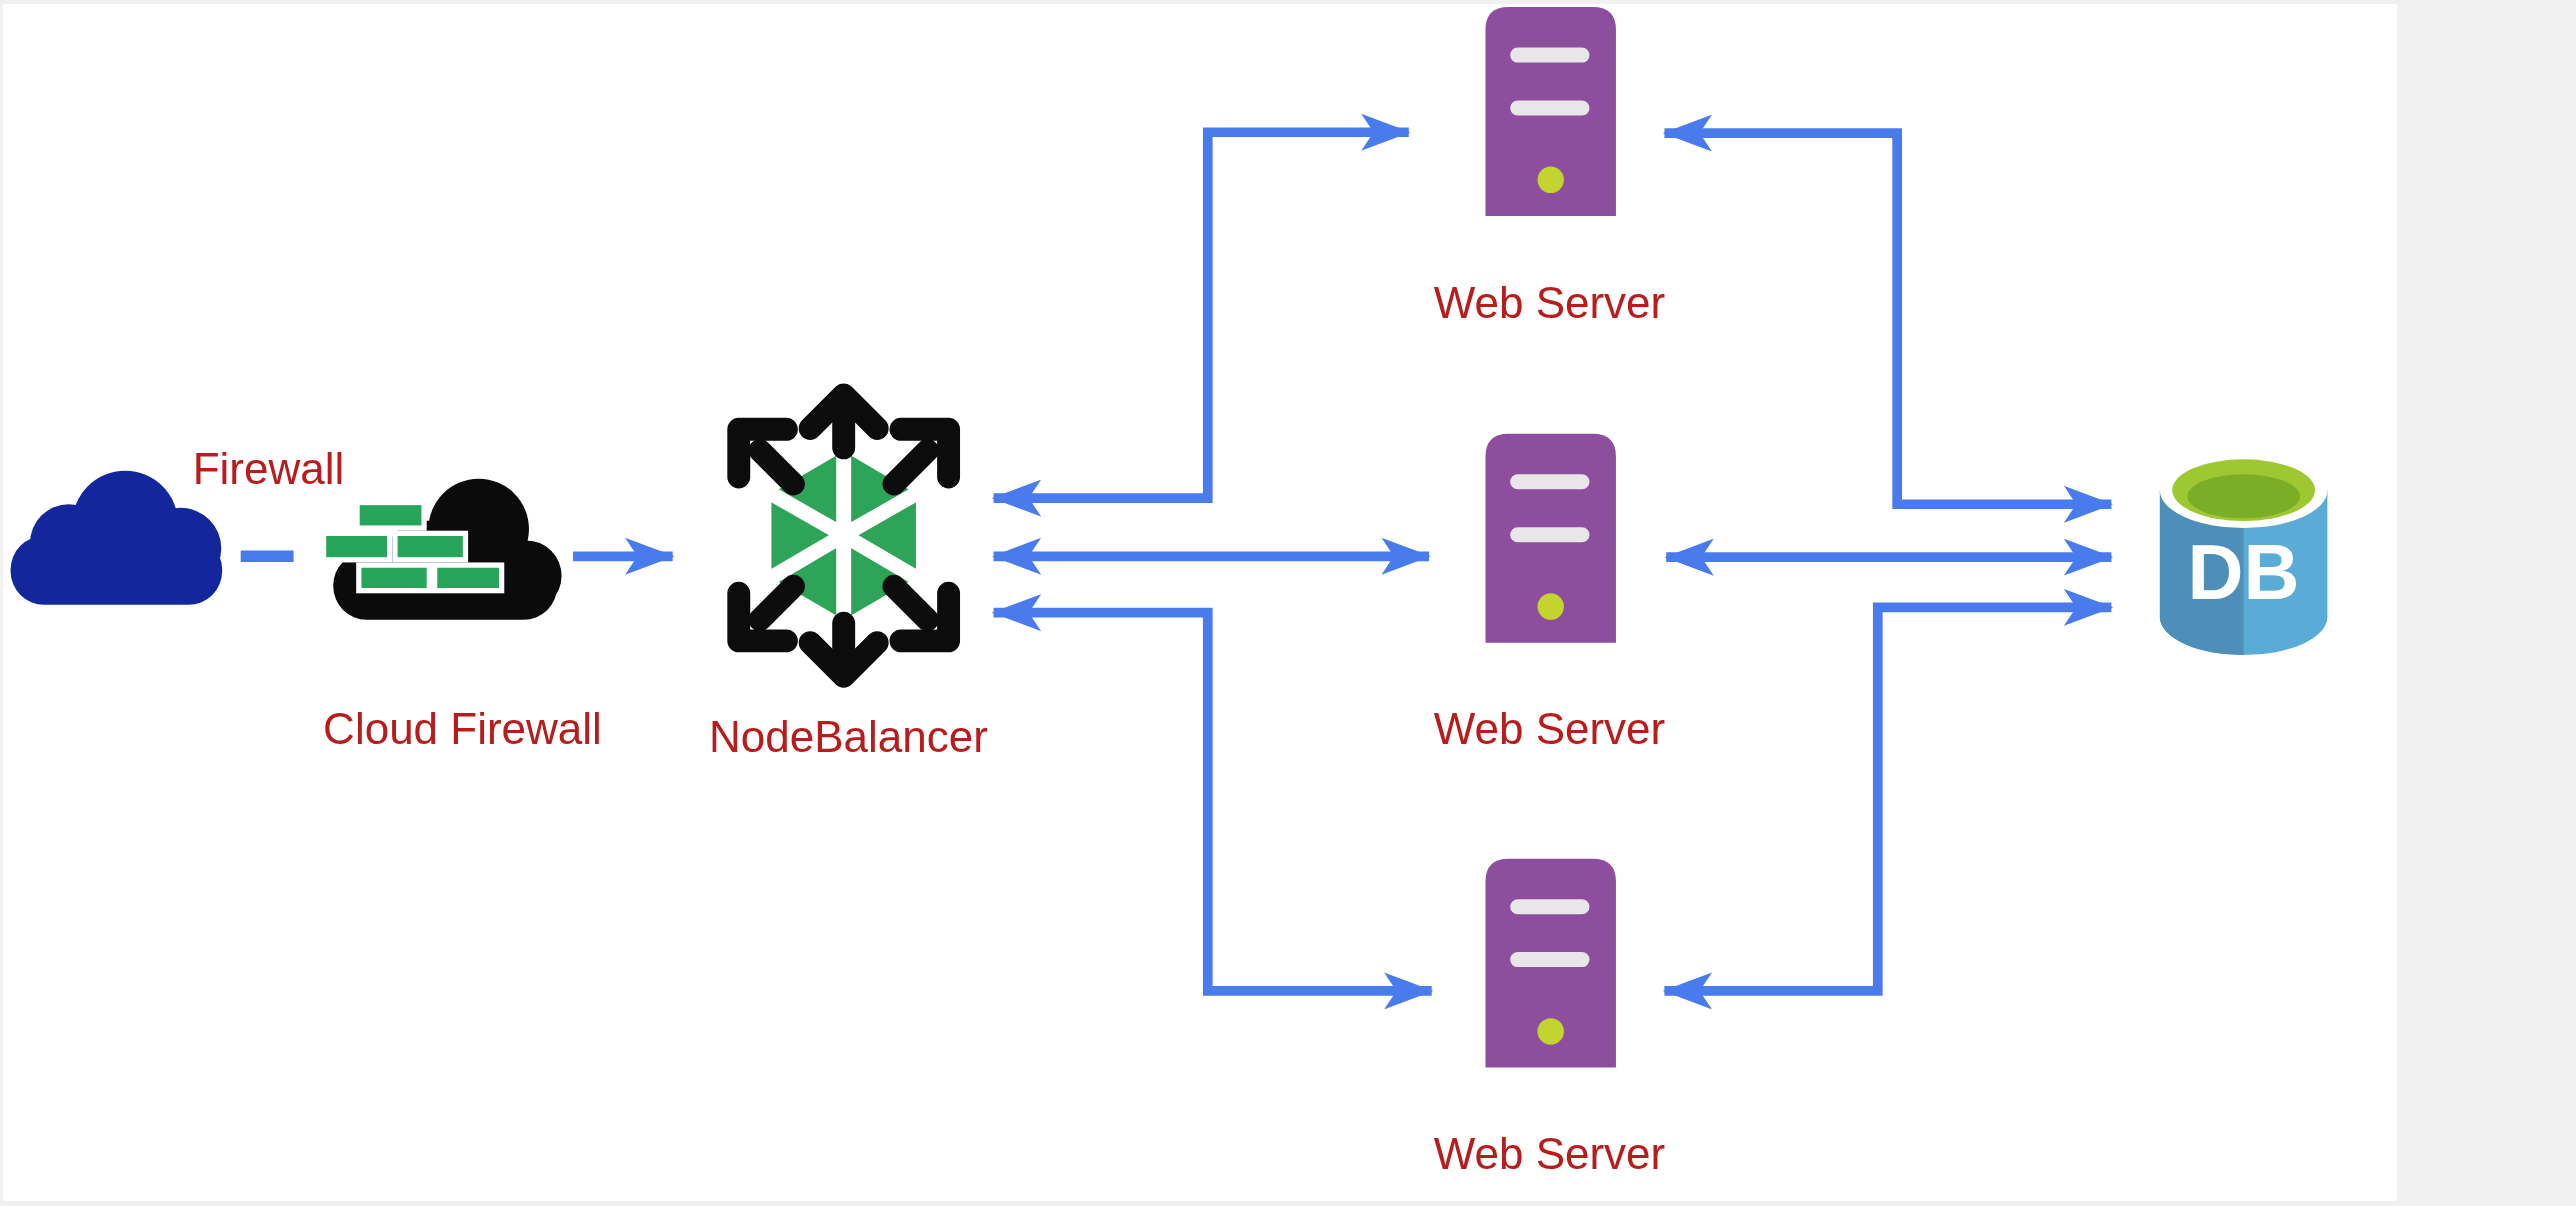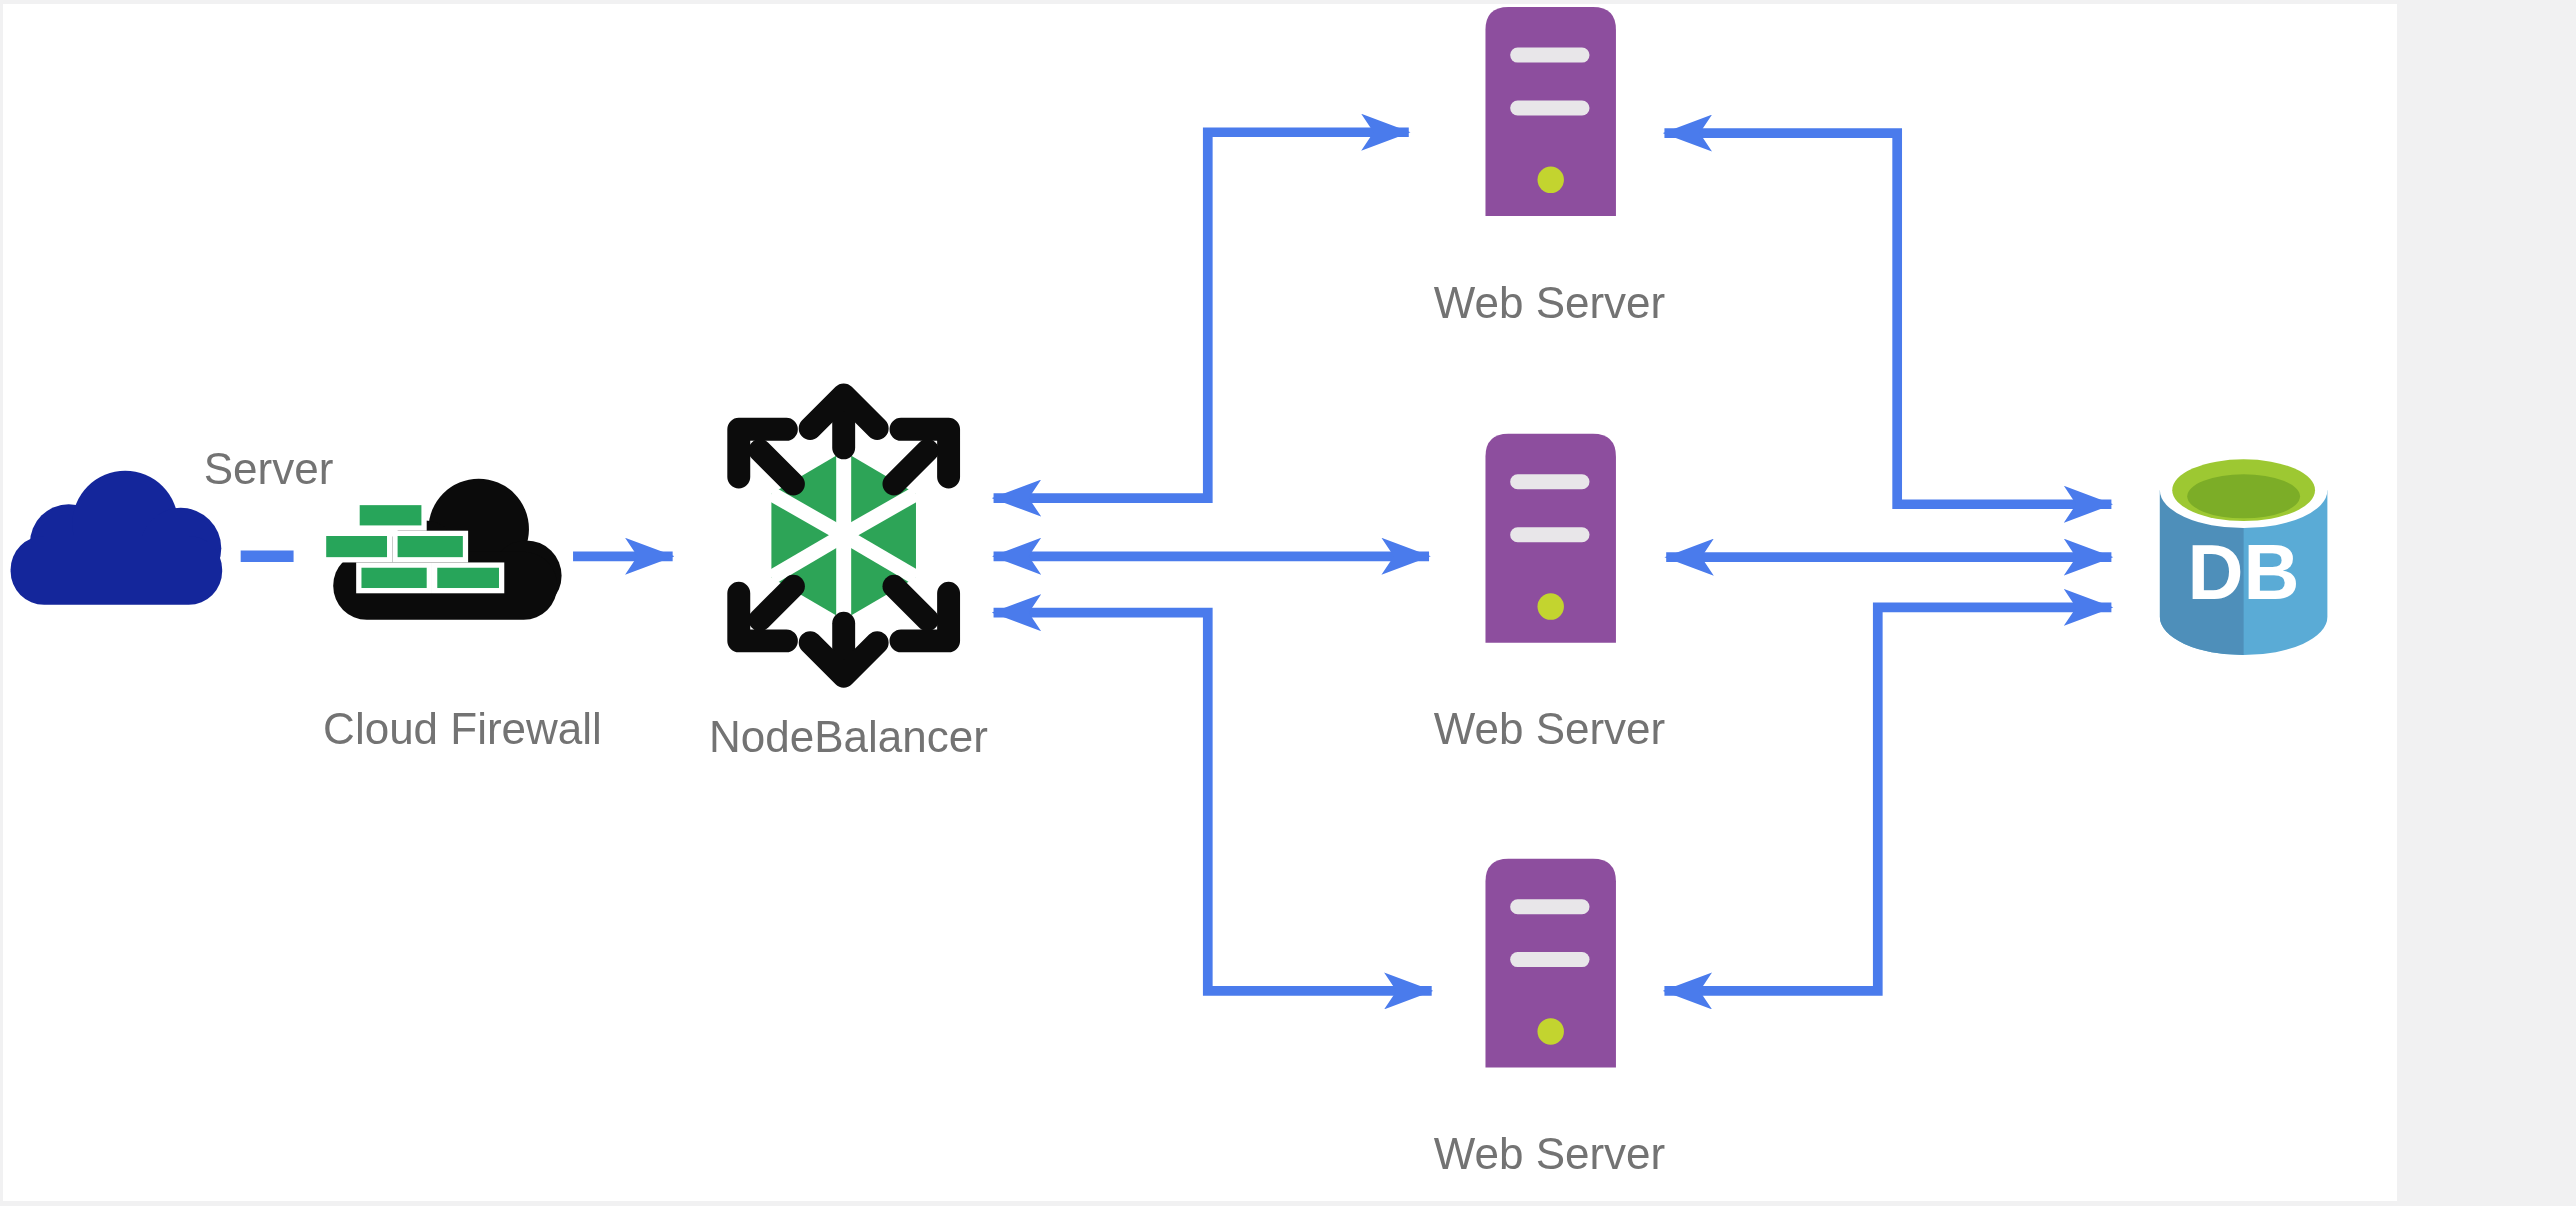--- a/index.html
+++ b/index.html
@@ -10,21 +10,21 @@
     overflow:hidden;
   }
   #app{position:relative;width:2576px;height:1206px;background:#f1f1f2;}
   #canvas{
     position:absolute;left:2.6px;top:3.5px;width:2394px;height:1197px;
     background:#ffffff;
   }
   #gfx{position:absolute;left:0;top:0;width:2576px;height:1206px;}
   .node-label{
     position:absolute;width:441px;text-align:center;
-    font-size:44px;line-height:51px;color:#737373;
+    font-size:44px;line-height:51px;color:#b91c1c;
     letter-spacing:0px;white-space:nowrap;
   }
   .lbl-traffic{left:48px;top:443px;}
   .lbl-firewall{left:242px;top:703px;}
   .lbl-nodebalancer{left:628px;top:711px;}
   .lbl-ws-top{left:1329px;top:277px;}
   .lbl-ws-mid{left:1329px;top:703px;}
   .lbl-ws-bottom{left:1329px;top:1128px;}
   .lbl-database{left:2030px;top:703px;}
 </style>
@@ -139,20 +139,20 @@
     <g>
       <path d="M2450,556 V700 A95,43 0 0 0 2640,700 V556 Z" fill="#5aabd6"></path>
       <path d="M2450,556 V700 A95,43 0 0 0 2545,743 V556 Z" fill="#4e8fba"></path>
       <ellipse cx="2545" cy="556" rx="95" ry="43" fill="#ffffff"></ellipse>
       <ellipse cx="2545" cy="556" rx="81" ry="35" fill="#9dc832"></ellipse>
       <ellipse cx="2545" cy="563" rx="64" ry="25" fill="#7cad27"></ellipse>
       <text x="2545" y="679" font-size="88" font-weight="bold" fill="#ffffff" text-anchor="middle" font-family="Liberation Sans, DejaVu Sans, sans-serif">DB</text>
     </g>
   </svg>
 
-  <div class="node-label lbl-traffic">Server</div>
+  <div class="node-label lbl-traffic">Firewall</div>
   <div class="node-label lbl-nodebalancer">NodeBalancer</div>
   <div class="node-label lbl-firewall">Cloud Firewall</div>
   <div class="node-label lbl-ws-top">Web Server</div>
   <div class="node-label lbl-ws-mid">Web Server</div>
   <div class="node-label lbl-ws-bottom">Web Server</div>
 </div>
 
 
 </body></html>

